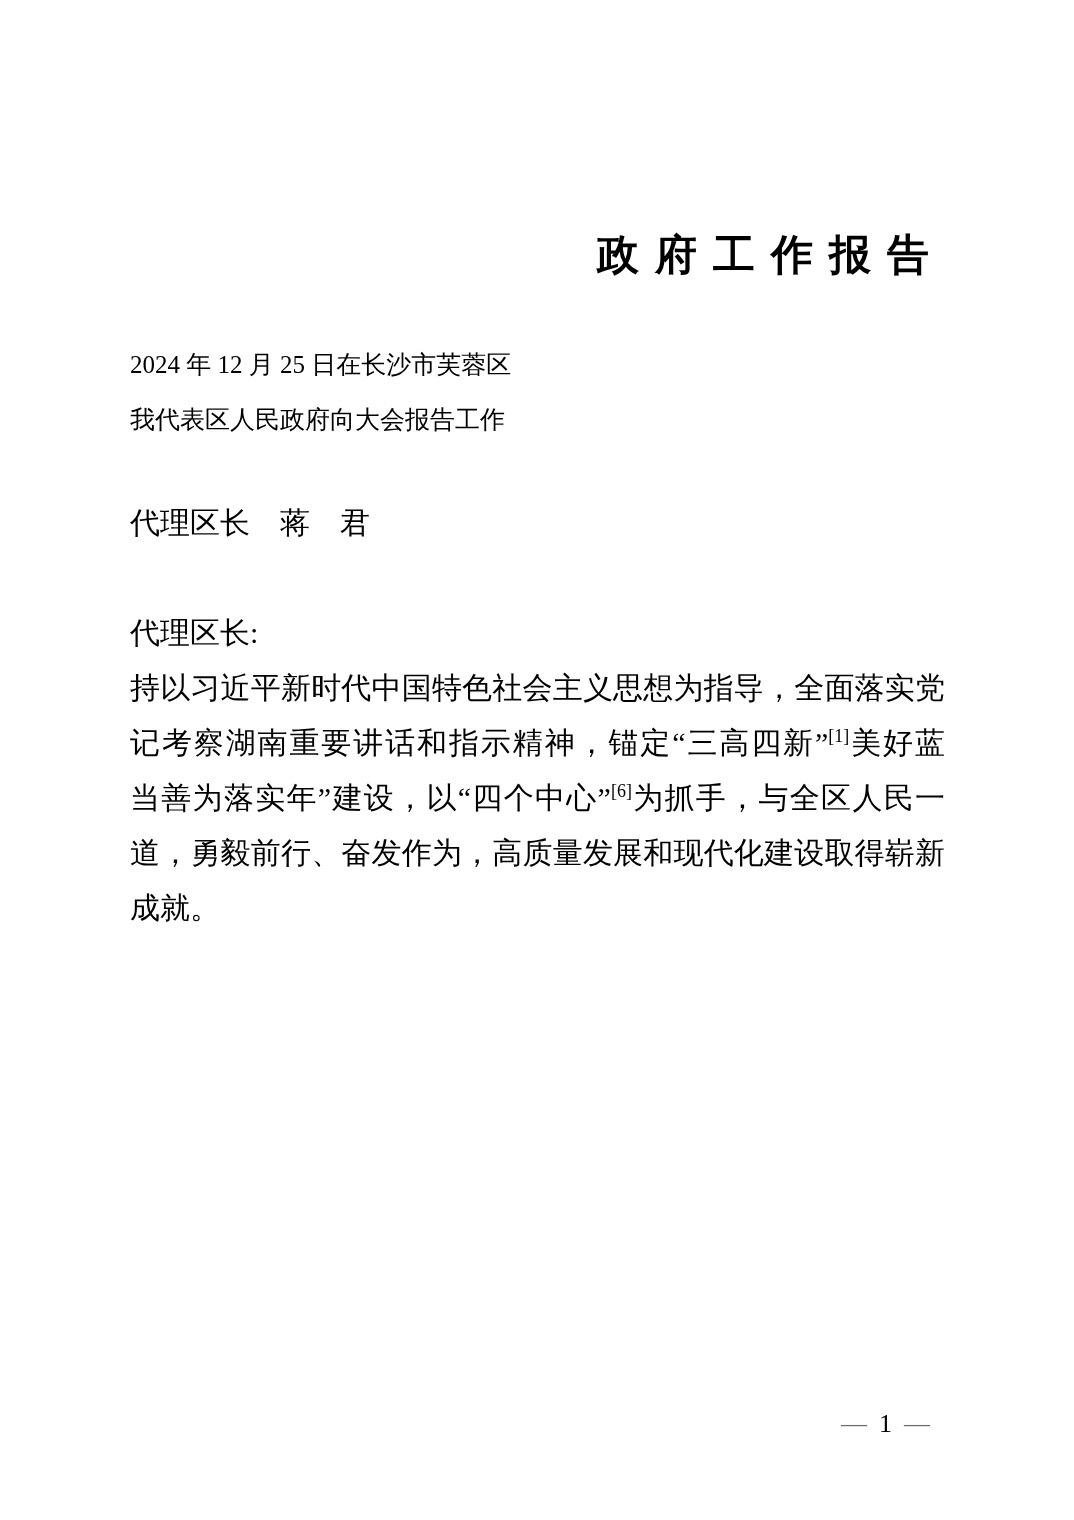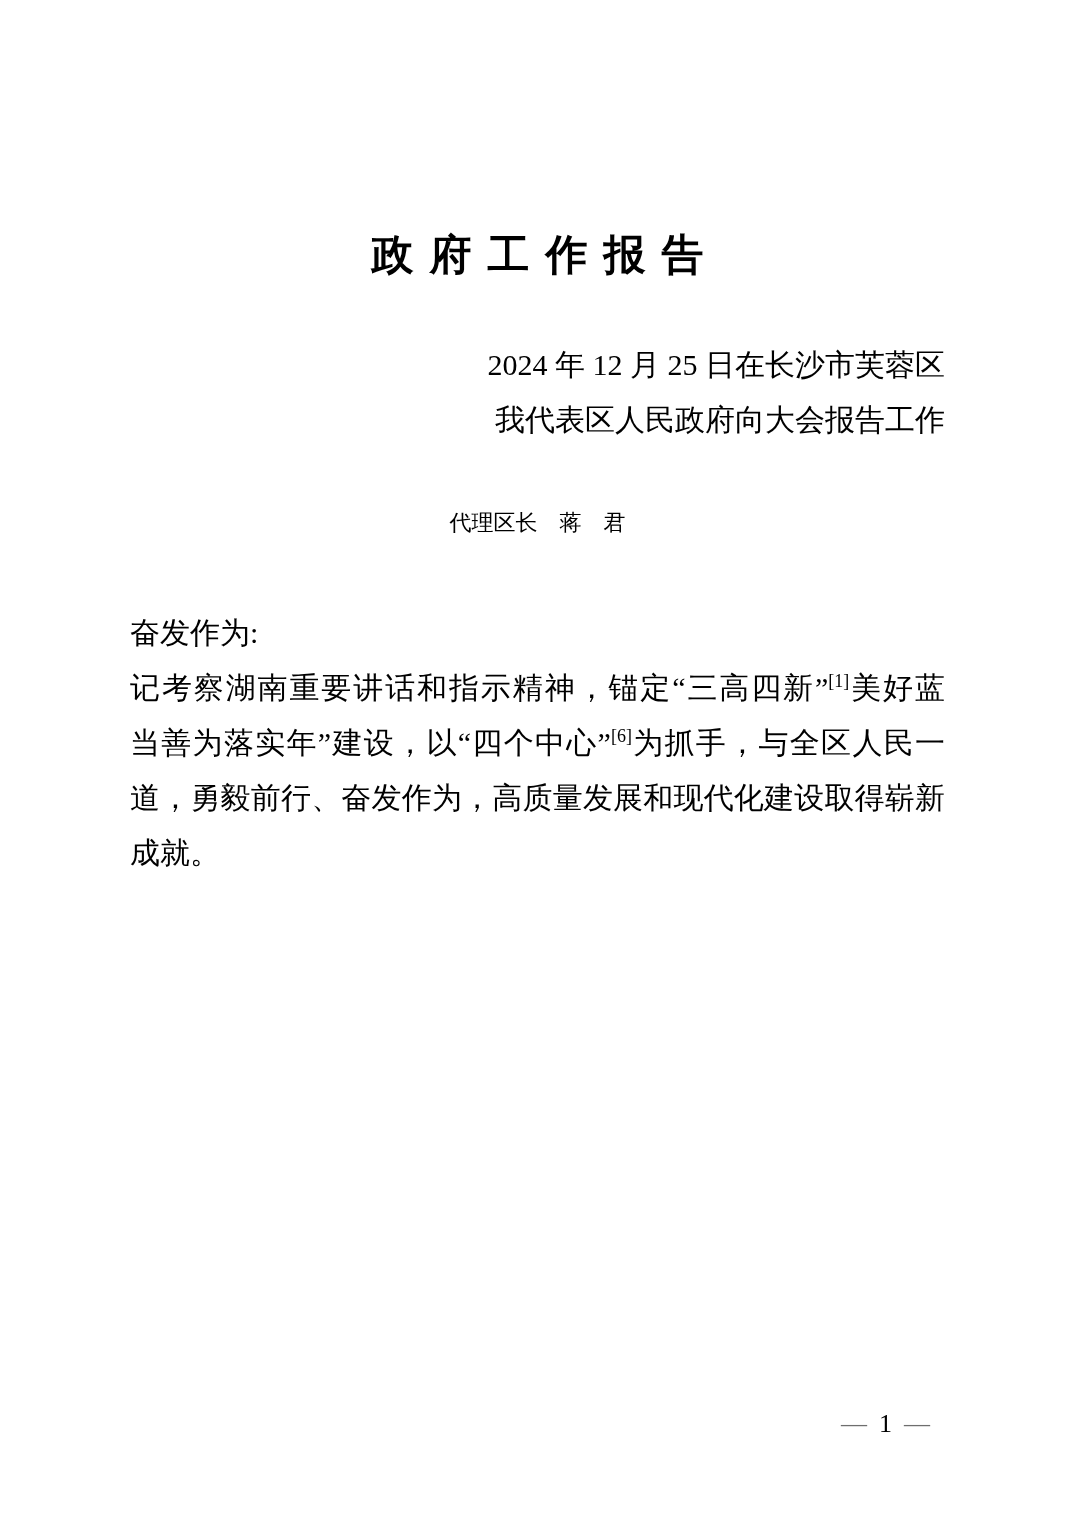--- a/index.html
+++ b/index.html
@@ -16,36 +16,35 @@
     position: absolute;
     inset: 0;
     padding: 0 129px 0 130px;
     box-sizing: border-box;
   }
   .doc-title {
     margin: 225px 0 0 0;
     font-size: 42px;
     font-weight: 700;
     line-height: 60px;
-    text-align: center;
+    text-align: right;
     letter-spacing: 16px;
     text-indent: 16px;
     font-family: "Liberation Serif", serif;
   }
   .subtitle {
     margin-top: 52px;
-    font-size: 30px;
+    font-size: 25px;
     line-height: 55px;
-    text-align: right;
+    text-align: left;
   }
   .signature {
     margin-top: 48px;
-    font-size: 22px;
+    font-size: 30px;
     line-height: 55px;
-    text-align: center;
   }
   .salutation {
     margin-top: 55px;
     font-size: 30px;
     line-height: 55px;
   }
   .paragraph {
     font-size: 30px;
     line-height: 55px;
   }
@@ -90,25 +89,26 @@
 
   <h1 class="doc-title">政府工作报告</h1>
 
   <div class="subtitle">
     <div class="subtitle-line">2024 年 12 月 25 日在长沙市芙蓉区</div>
     <div class="subtitle-line">我代表区人民政府向大会报告工作</div>
   </div>
 
   <div class="signature">代理区长　蒋　君</div>
 
-  <div class="salutation">奋发作为:</div>
+  <div class="salutation">代理区长:</div>
 
 
 
   <div class="paragraph">
+      <div class="jline">持以习近平新时代中国特色社会主义思想为指导，全面落实党</div>
       <div class="jline">记考察湖南重要讲话和指示精神，锚定“三高四新”<sup>[1]</sup>美好蓝图，</div>
       <div class="jline">当善为落实年”建设，以“四个中心”<sup>[6]</sup>为抓手，与全区人民一</div>
       <div class="jline">道，勇毅前行、奋发作为，高质量发展和现代化建设取得崭新</div>
       <div class="jline last">成就。</div>
     </div>
 
   <div class="footer">
     <span class="dash">—</span><span class="num">1</span><span class="dash">—</span>
   </div>
 

